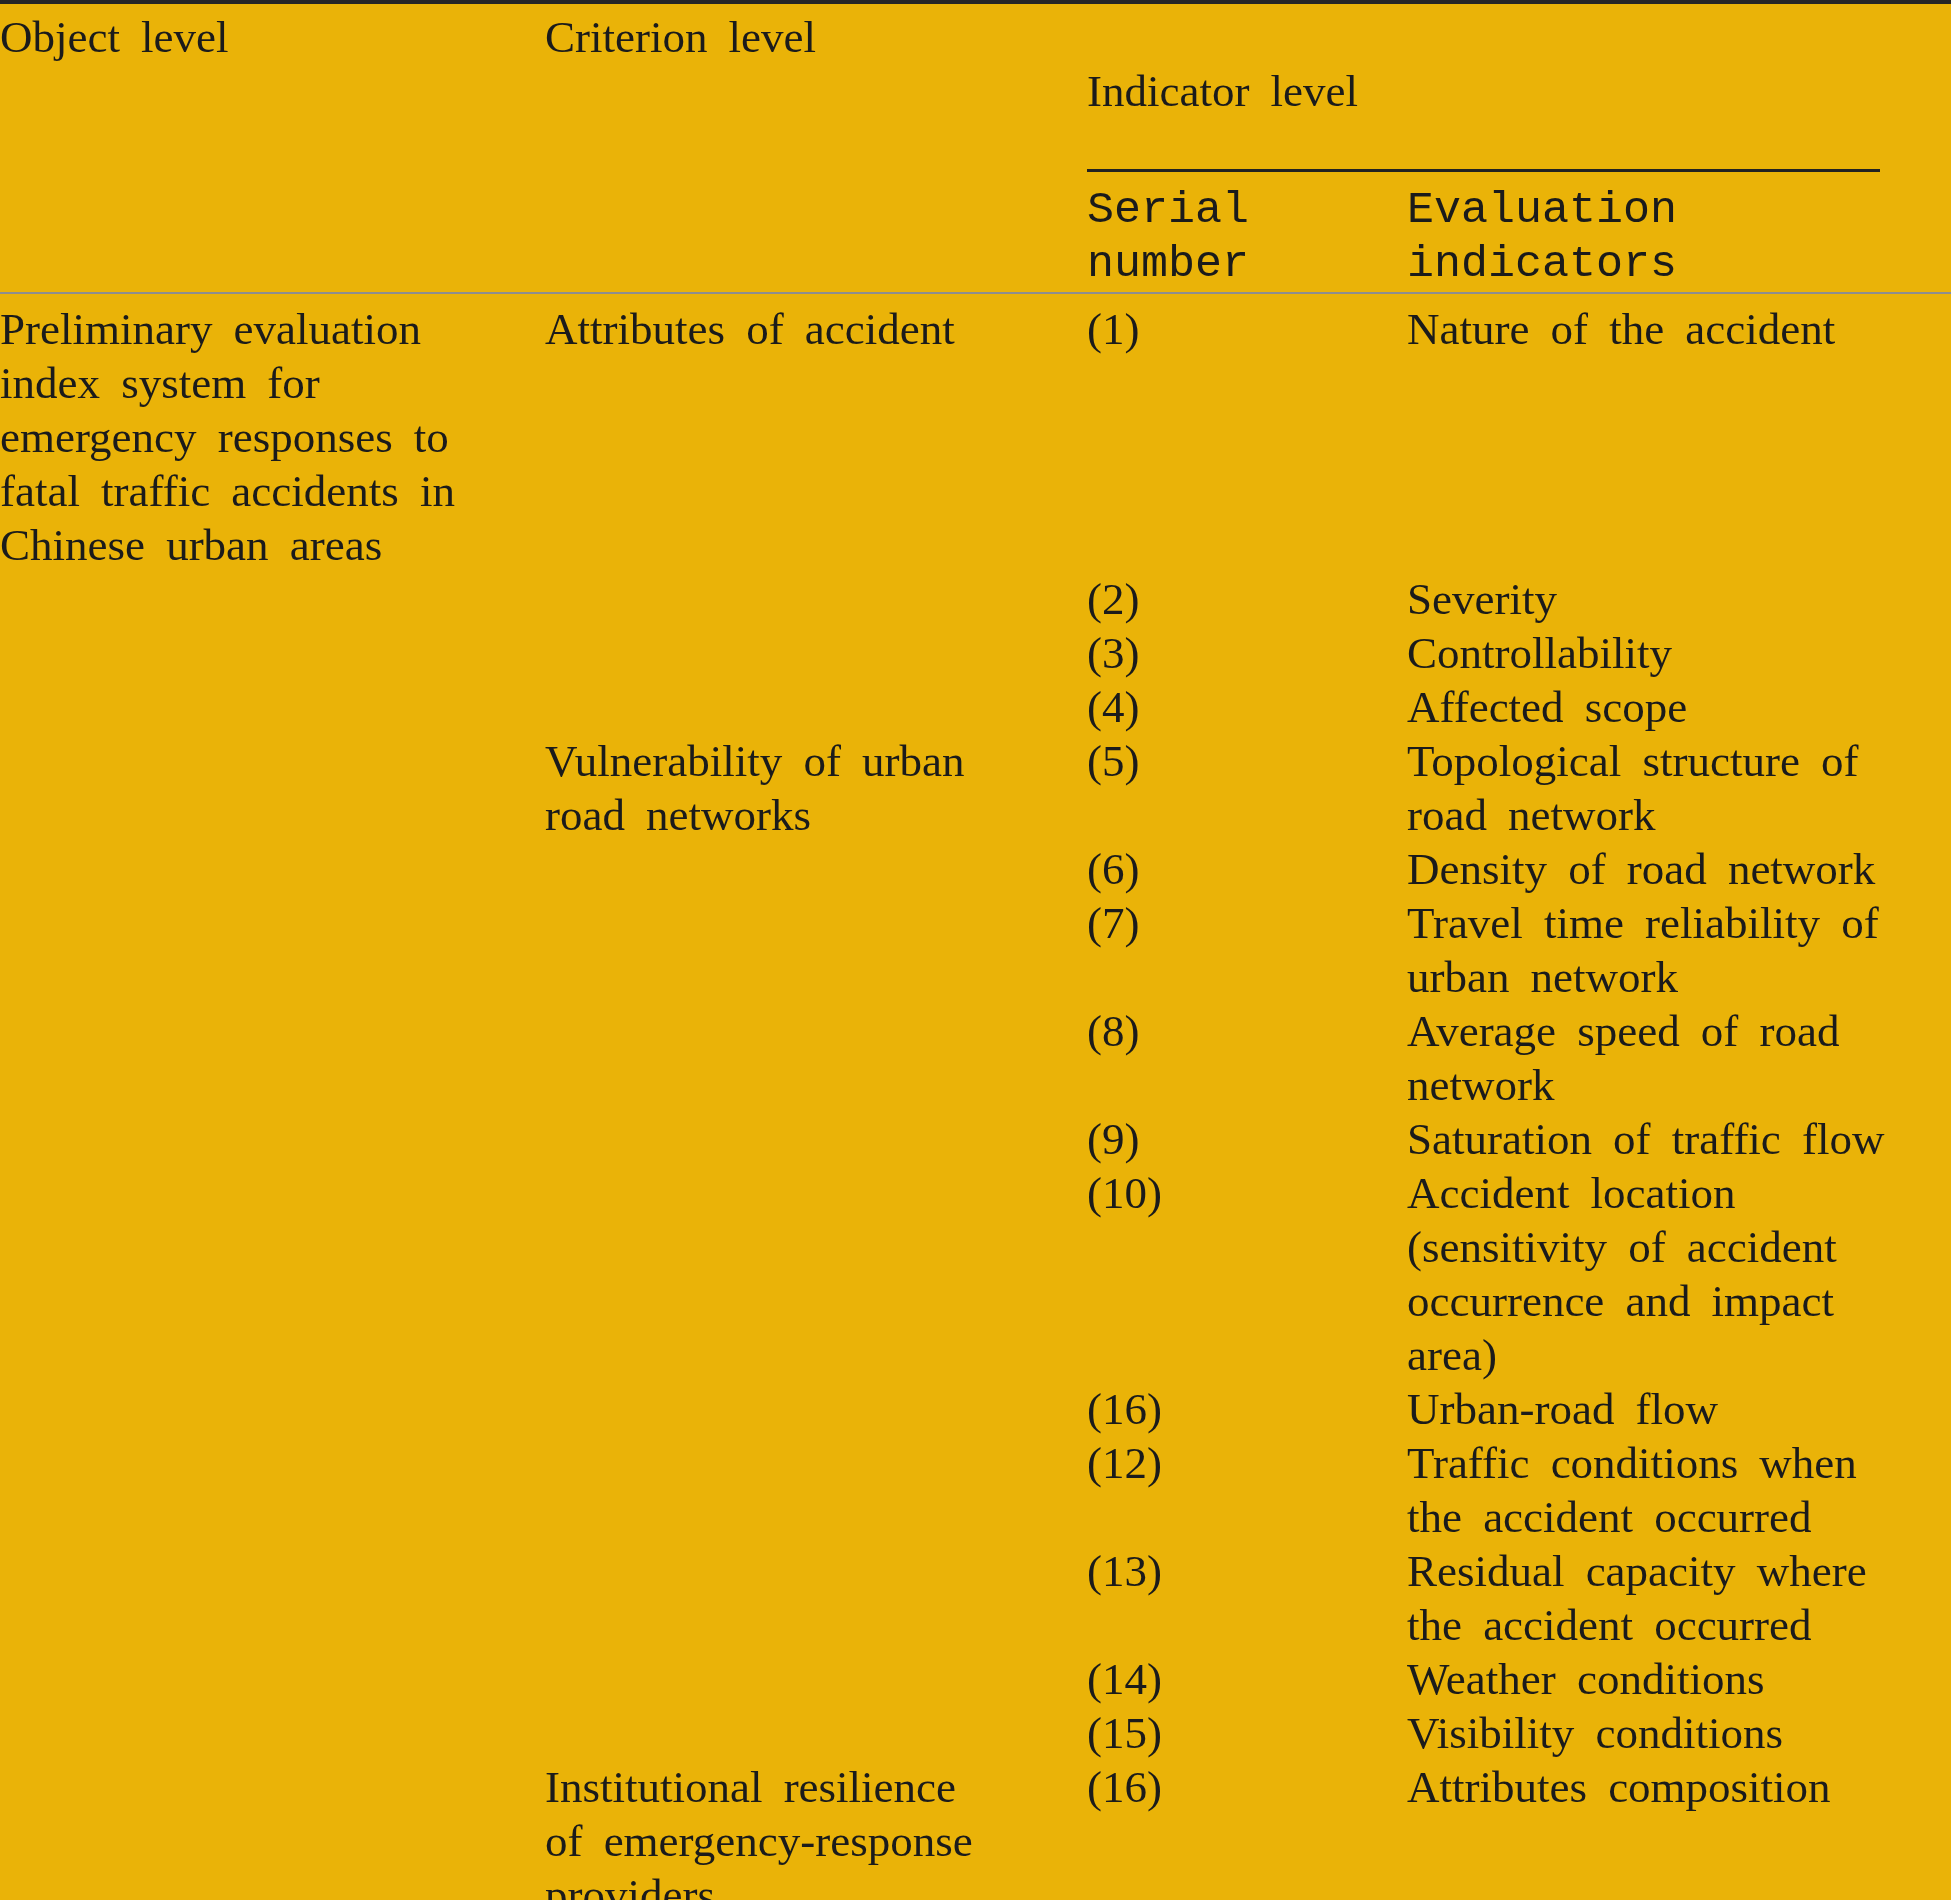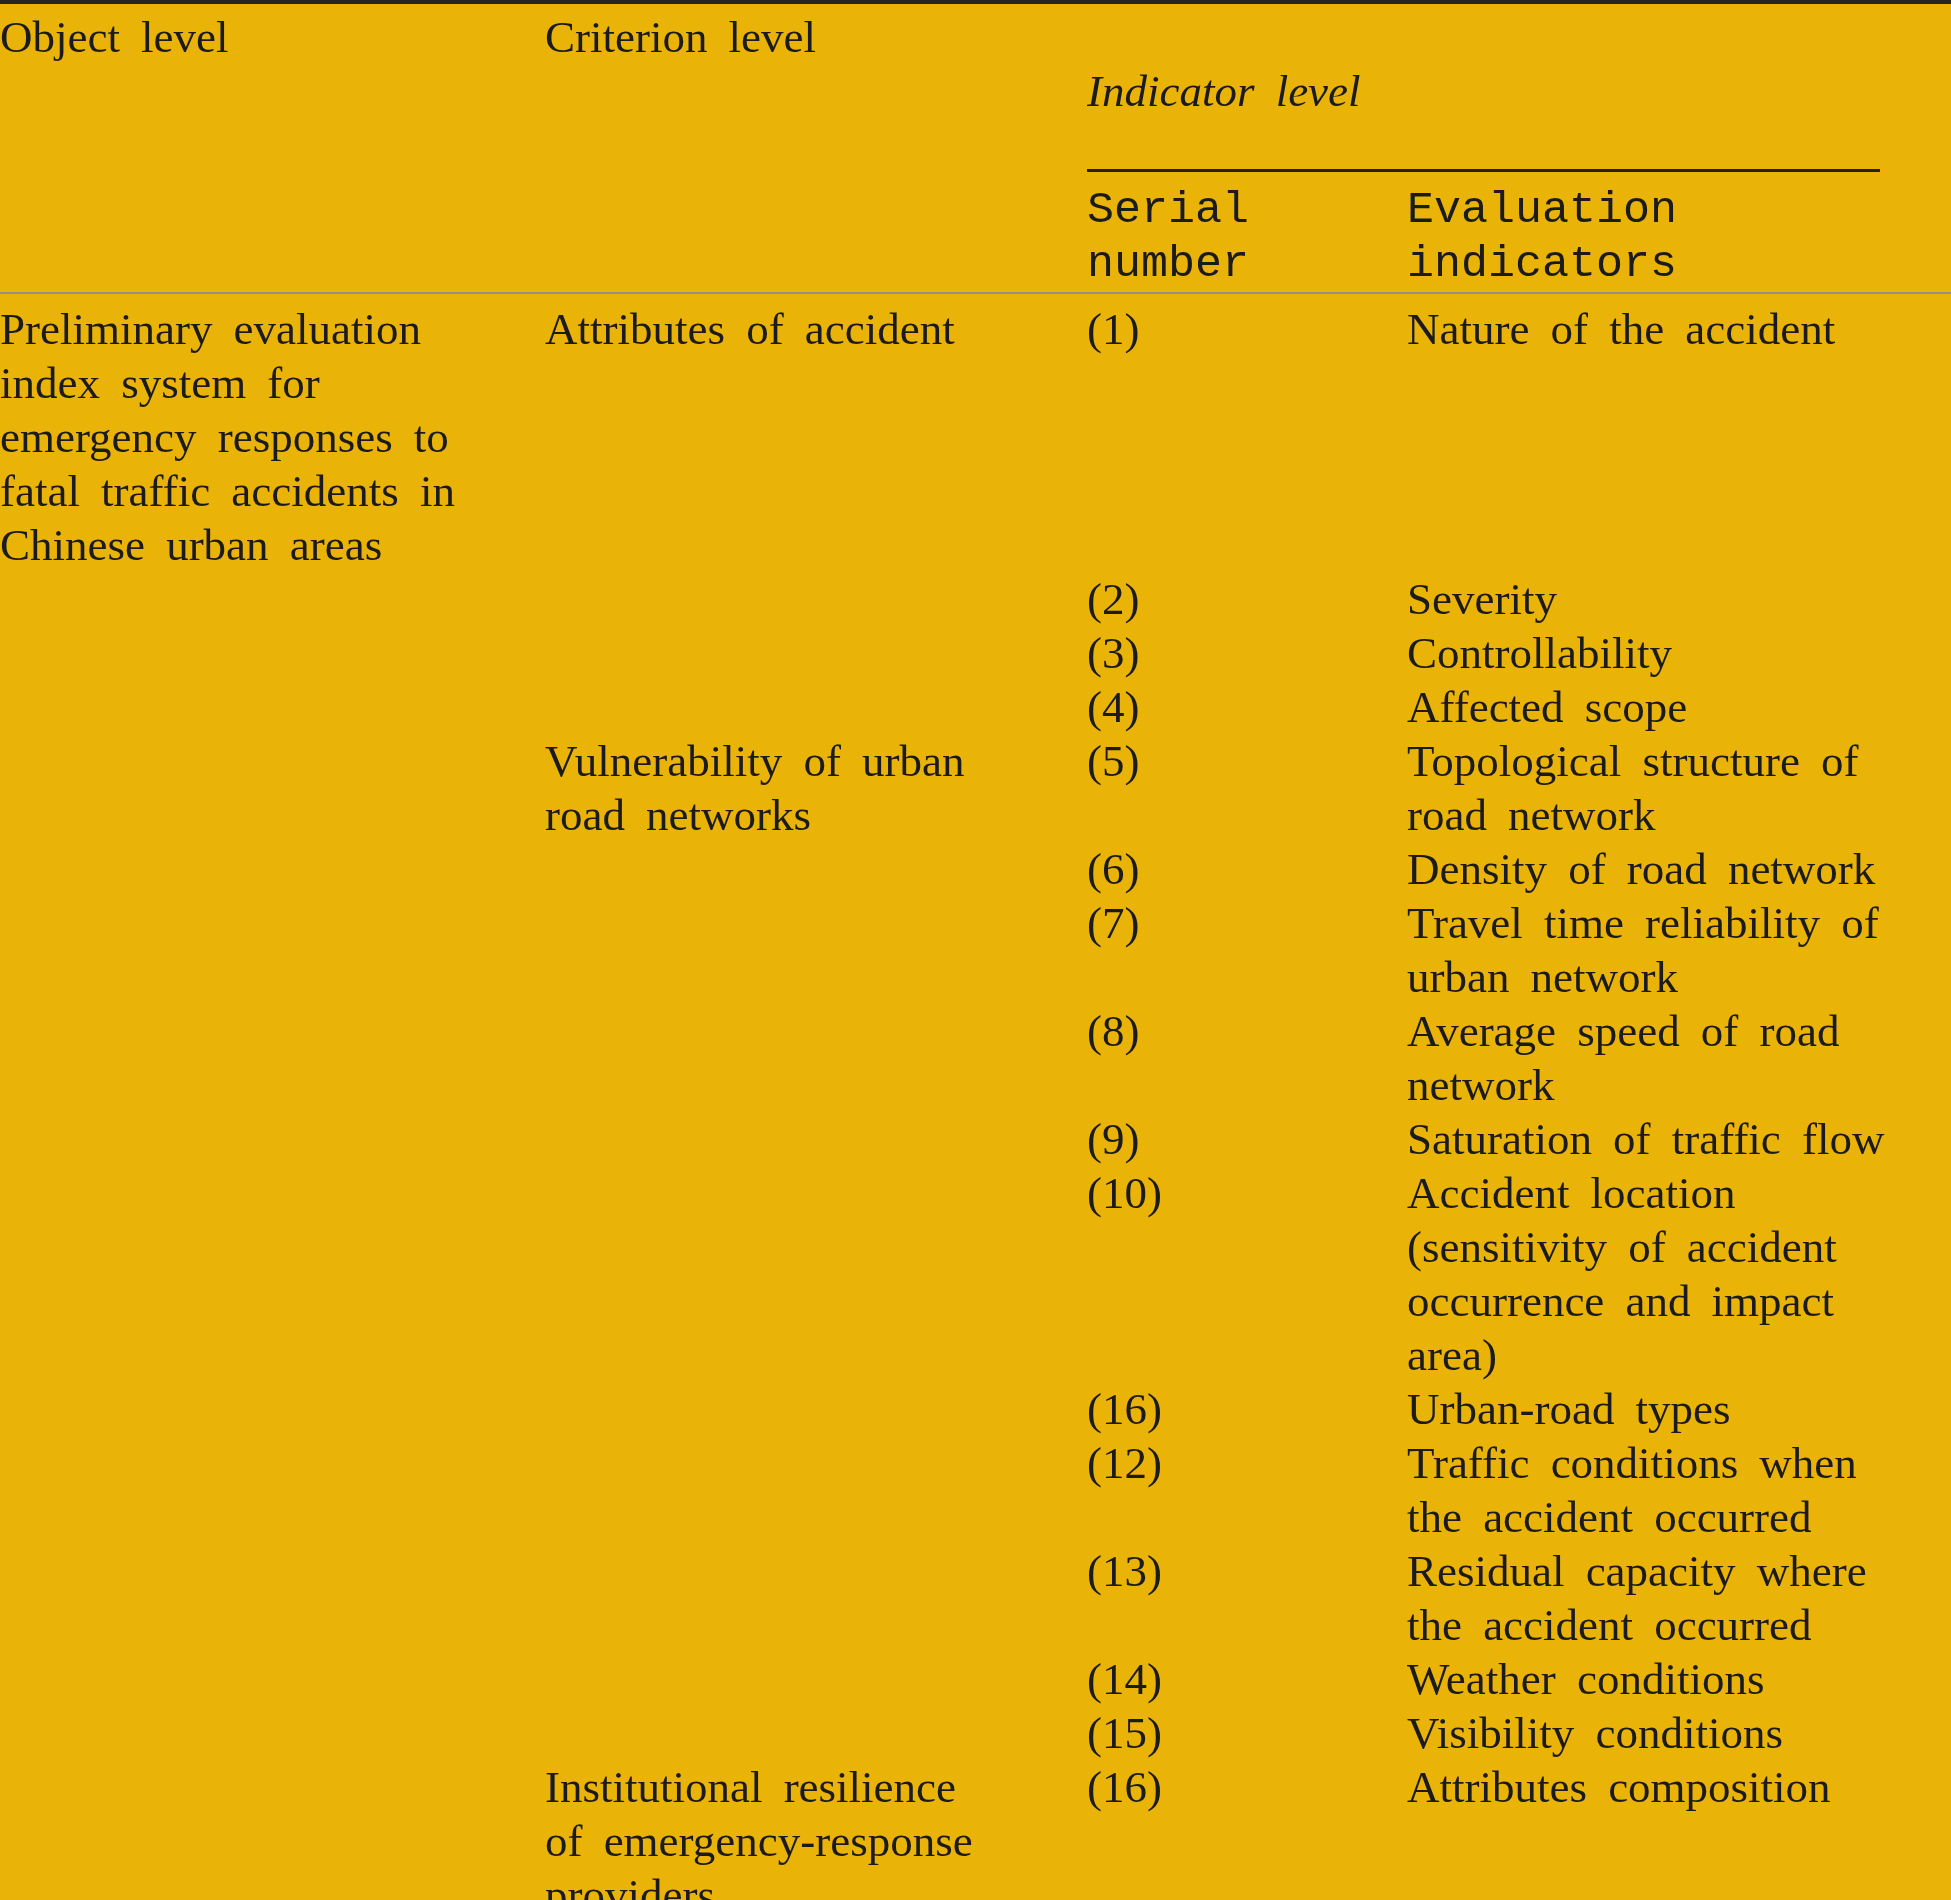--- a/index.html
+++ b/index.html
@@ -44,21 +44,21 @@
   .c-obj  { padding-left: 3px; }
   .c-crit { padding-left: 1px; }
 
   thead tr.hdr-top th { height: 70px; padding-top: 6px; }
   thead tr.hdr-sub th { height: 74px; padding-top: 12px; font-family: Liberation Mono, monospace; }
   thead th.span-rows { padding-top: 6px; }
   thead tr.hdr-sub th,
   thead th.span-rows {
     border-bottom: 2px solid #8e8e8e;
   }
-  th.th-indicator { position: relative; font-style: italic; }
+  th.th-indicator { position: relative; }
   .subrule {
     position: absolute;
     left: 0;
     bottom: 0;
     width: 793px;
     height: 0;
     border-bottom: 3px solid #222222;
   }
   tbody tr:first-child td { padding-top: 8px; }
   tbody tr:last-child td  { padding-bottom: 10px; }
@@ -157,21 +157,21 @@
         <td>(10)</td>
         <td>Accident location
 (sensitivity of accident
 occurrence and impact
 area)</td>
       </tr>
       <tr>
         <td class="c-obj"></td>
         <td class="c-crit"></td>
         <td>(16)</td>
-        <td>Urban-road types</td>
+        <td>Urban-road flow</td>
       </tr>
       <tr>
         <td class="c-obj"></td>
         <td class="c-crit"></td>
         <td>(12)</td>
         <td>Traffic conditions when
 the accident occurred</td>
       </tr>
       <tr>
         <td class="c-obj"></td>

